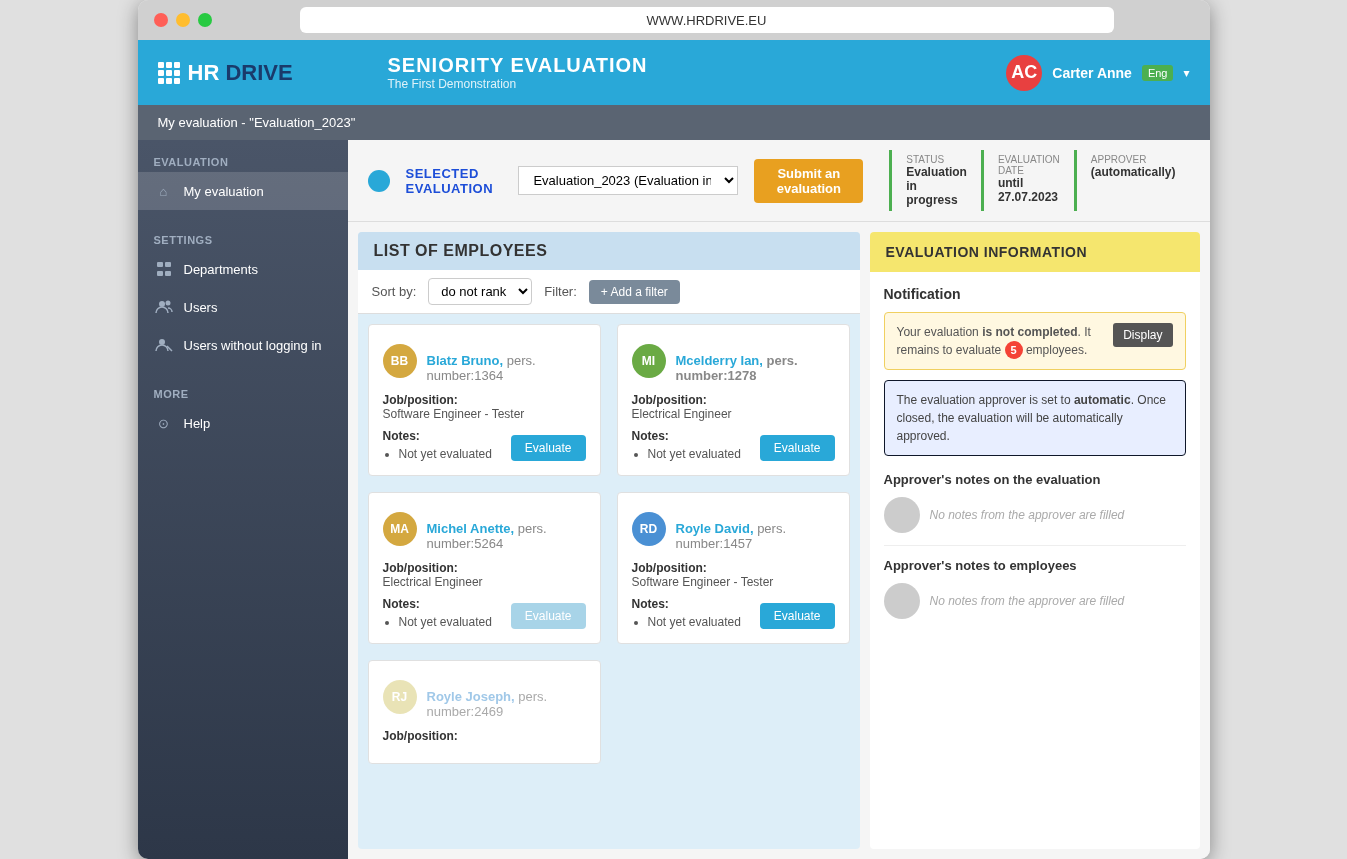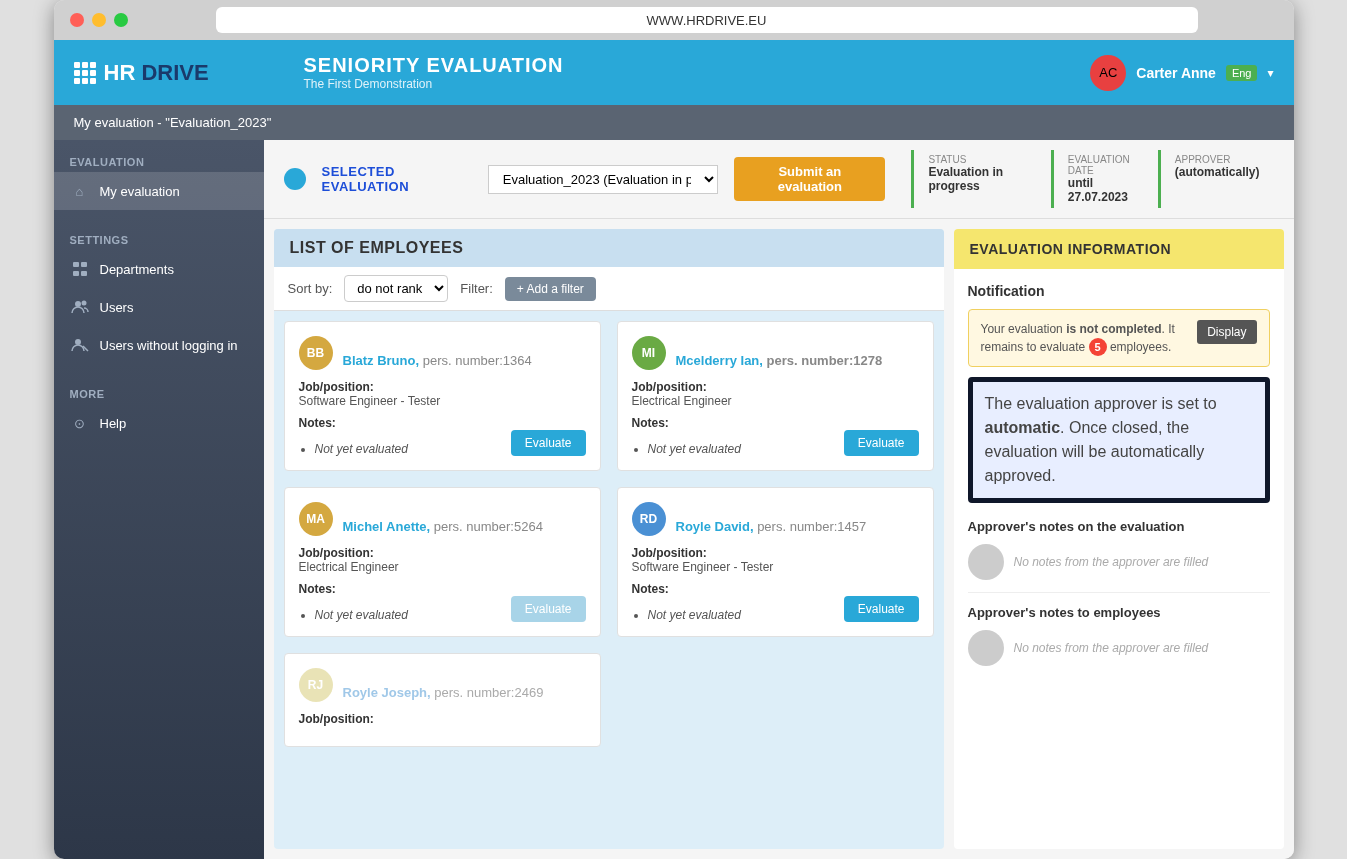--- a/index.html
+++ b/index.html
@@ -1,35 +1,35 @@
 <!DOCTYPE html>
 <html><head>
   <meta charset="utf-8">
   <style>
     * { box-sizing: border-box; margin: 0; padding: 0; }
     body { font-family: Arial, sans-serif; background: #e0e0e0; display: flex; justify-content: center; align-items: center; min-height: 100vh; }
-    .window { width: 1240px; height: 859px; background: #f0f0f0; border-radius: 10px; overflow: hidden; box-shadow: 0 4px 20px rgba(0,0,0,0.4); display: flex; flex-direction: column; }
+    .window { width: 1072px; height: 859px; background: #f0f0f0; border-radius: 10px; overflow: hidden; box-shadow: 0 4px 20px rgba(0,0,0,0.4); display: flex; flex-direction: column; }
     .title-bar { background: #d0d0d0; height: 40px; display: flex; align-items: center; padding: 0 16px; gap: 8px; }
     .title-bar-btn { width: 14px; height: 14px; border-radius: 50%; }
     .btn-red { background: #ff5f57; }
     .btn-yellow { background: #ffbd2e; }
     .btn-green { background: #28ca42; }
     .url-bar { flex: 1; background: white; border-radius: 6px; height: 26px; display: flex; align-items: center; justify-content: center; font-size: 13px; color: #333; margin: 0 80px; }
     .app { display: flex; flex-direction: column; flex: 1; overflow: hidden; }
     .header { background: #29a8d8; display: flex; align-items: center; height: 65px; padding: 0 20px; }
     .logo-area { display: flex; align-items: center; gap: 8px; width: 210px; }
     .logo-grid { display: grid; grid-template-columns: repeat(3,6px); gap: 2px; }
     .logo-dot { width: 6px; height: 6px; background: white; border-radius: 1px; }
     .logo-text { font-size: 22px; font-weight: bold; color: white; }
     .logo-text span { color: #1a3a6b; }
     .header-title { flex: 1; text-align: left; padding-left: 20px; }
     .header-title h1 { font-size: 20px; color: white; font-weight: bold; letter-spacing: 1px; }
     .header-title p { font-size: 12px; color: rgba(255,255,255,0.85); }
     .header-user { display: flex; align-items: center; gap: 10px; }
-    .user-avatar { width: 36px; height: 36px; background: #e84040; border-radius: 50%; display: flex; align-items: center; justify-content: center; font-size: 13px; font-weight: normal; color: #000000; }
+    .user-avatar { width: 36px; height: 36px; background: #e84040; border-radius: 50%; display: flex; align-items: center; justify-content: center; font-size: 18px; font-weight: bold; color: #ffffff; }
     .user-name { color: white; font-size: 14px; font-weight: bold; }
     .lang-badge { background: #4caf50; color: white; font-size: 11px; padding: 2px 6px; border-radius: 3px; }
     .chevron { color: white; font-size: 12px; }
     .sub-header { background: #5a6472; height: 35px; display: flex; align-items: center; padding: 0 20px; }
     .sub-header span { color: white; font-size: 13px; }
     .main-layout { display: flex; flex: 1; overflow: hidden; }
     .sidebar { width: 210px; background: linear-gradient(180deg, #4a5568 0%, #2d3748 100%); display: flex; flex-direction: column; }
     .sidebar-section { padding: 8px 0; }
     .sidebar-section-title { color: #a0aec0; font-size: 11px; font-weight: bold; padding: 8px 16px 4px; letter-spacing: 0.5px; }
     .sidebar-item { display: flex; align-items: center; gap: 10px; padding: 9px 16px; color: white; font-size: 13px; cursor: pointer; }
@@ -56,33 +56,33 @@
     .employees-list { flex: 1; overflow-y: auto; padding: 10px; display: grid; grid-template-columns: 1fr 1fr; gap: 16px; align-content: start; }
     .employee-card { background: white; border-radius: 4px; padding: 14px; border: 1px solid #e0e0e0; }
     .emp-header { display: flex; align-items: center; gap: 10px; margin-bottom: 10px; }
     .emp-avatar { width: 34px; height: 34px; border-radius: 50%; display: flex; align-items: center; justify-content: center; font-size: 12px; font-weight: bold; color: white; flex-shrink: 0; }
     .emp-name { color: #29a8d8; font-size: 13px; font-weight: bold; cursor: pointer; margin-top: 14px; }
     .emp-body { font-size: 12px; color: #555; }
     .emp-field { margin-bottom: 6px; }
     .emp-field-label { font-weight: bold; color: #333; }
     .emp-field-value { color: #555; }
     .emp-notes { margin-top: 8px; display: flex; align-items: flex-start; justify-content: space-between; gap: 8px; }
-    .notes-list { margin-top: 12px; padding-left: 16px; font-style: italic; }
+    .notes-list { margin-top: 4px; padding-left: 16px; }
     .notes-list li { font-size: 12px; color: #555; }
     .evaluate-btn { background: #29a8d8; color: white; border: none; padding: 6px 14px; border-radius: 4px; font-size: 12px; cursor: pointer; white-space: nowrap; align-self: flex-end; }
     .evaluate-btn.disabled { background: #a8d4e8; cursor: default; }
     .info-panel { width: 330px; background: white; border-radius: 4px; display: flex; flex-direction: column; overflow: hidden; }
     .info-header { background: #f5e66e; padding: 12px 16px; font-size: 14px; font-weight: bold; color: #333; letter-spacing: 0.5px; }
     .info-body { padding: 14px; flex: 1; overflow-y: auto; }
     .info-section-title { font-size: 14px; font-weight: bold; color: #333; margin-bottom: 10px; }
     .notification-box { background: #fff8e1; border: 1px solid #f0d060; border-radius: 4px; padding: 10px 12px; font-size: 12px; color: #555; margin-bottom: 10px; display: flex; align-items: flex-start; gap: 8px; }
     .notif-text { flex: 1; line-height: 1.5; }
     .notif-badge { display: inline-block; background: #f44336; color: white; border-radius: 50%; width: 18px; height: 18px; text-align: center; line-height: 18px; font-size: 11px; font-weight: bold; }
     .display-btn { background: #555; color: white; border: none; padding: 5px 10px; font-size: 12px; border-radius: 3px; cursor: pointer; white-space: nowrap; }
-    .auto-box { background: #e8eeff; border: 5px solid #0f172a; border-radius: 4px; padding: 10px 12px; font-size: 16px; color: #444; line-height: 1.5; margin-bottom: 16px; }
+    .auto-box { background: #e8eeff; border: 1px solid #0f172a; border-radius: 4px; padding: 10px 12px; font-size: 12px; color: #444; line-height: 1.5; margin-bottom: 16px; }
     .approver-section { margin-top: 10px; }
     .approver-title { font-size: 13px; font-weight: bold; color: #333; margin-bottom: 10px; }
     .approver-note { display: flex; align-items: center; gap: 10px; }
     .approver-avatar { width: 36px; height: 36px; background: #ccc; border-radius: 50%; flex-shrink: 0; }
     .approver-note-text { font-size: 12px; color: #aaa; font-style: italic; }
     .separator { border: none; border-top: 1px solid #eee; margin: 12px 0; }
     .employees-list-wrap { flex: 1; overflow: hidden; position: relative; display: flex; }
   </style>
 </head>
 <body>

